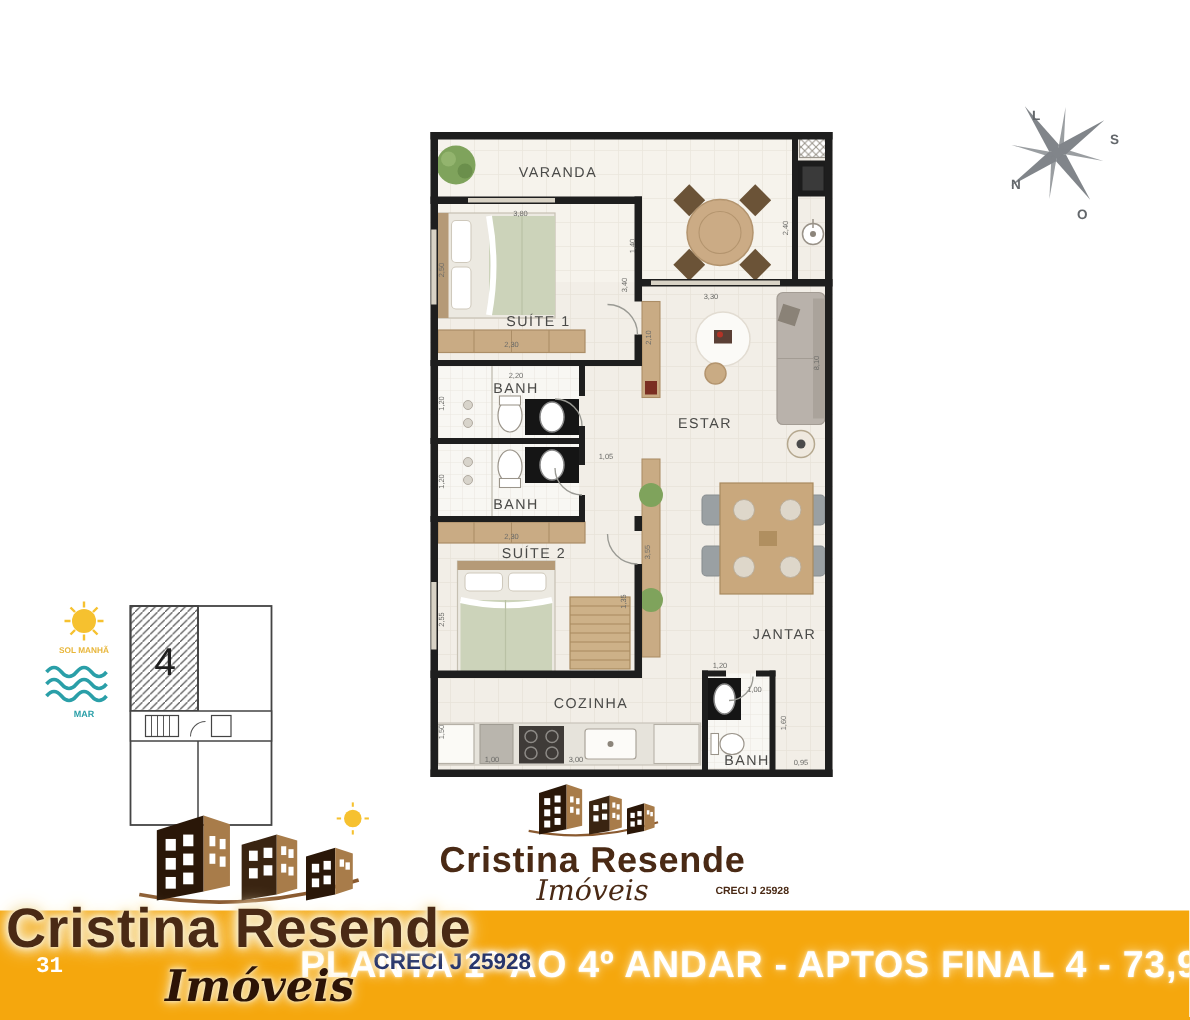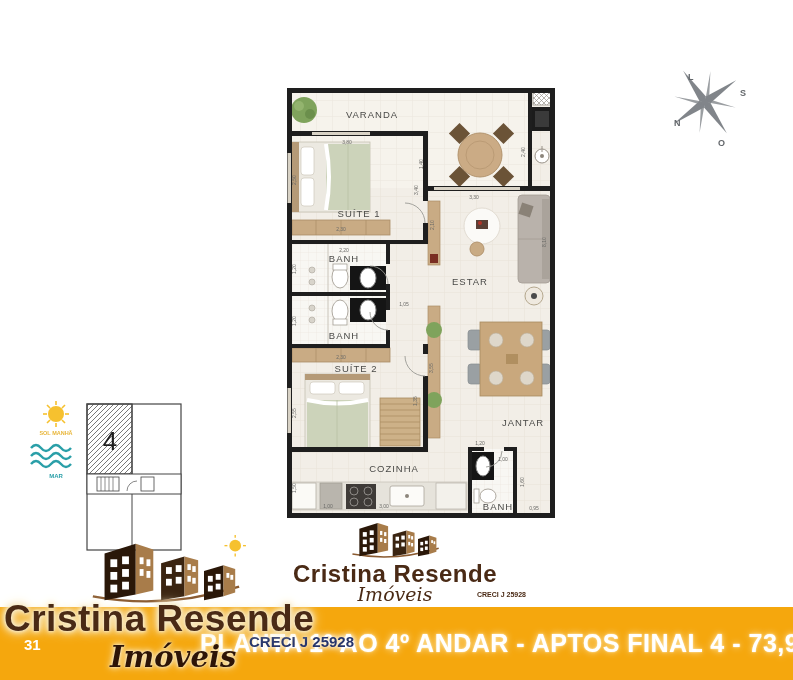--- a/index.html
+++ b/index.html
@@ -6,21 +6,21 @@
   body{width:793px;height:680px;position:relative;overflow:hidden;background:#ffffff;
        font-family:"Liberation Sans",sans-serif;}
   .abs{position:absolute;}
   
   #footer-bar{left:0;top:607px;width:793px;height:73px;z-index:1;}
   #footer-caption{left:200px;top:629px;width:560px;z-index:2;color:#ffffff;
       font-size:25px;font-weight:bold;letter-spacing:.5px;white-space:nowrap;
       text-shadow:0 0 7px rgba(255,236,190,.9),0 0 2px rgba(255,244,214,.9);}
   #creci-badge{left:249px;top:633px;z-index:3;color:#27356b;font-size:15px;font-weight:bold;
       text-shadow:0 0 4px #fff,0 0 6px #fff,0 0 8px #fff;white-space:nowrap;}
-  #page-number{left:24px;top:636px;z-index:3;color:#ffffff;font-size:15px;font-weight:bold;}
+  #page-number{left:24px;top:636px;z-index:3;color:#ffffff;font-size:15px;font-weight:bold;font-family:Liberation Mono, monospace;}
   
   #logo-center{left:262px;top:516px;width:266px;height:96px;text-align:center;z-index:2;}
   #logo-center .brand{font-size:24px;font-weight:bold;color:#4a2a15;letter-spacing:.5px;
       line-height:22px;margin-top:1px;}
   #logo-center .script{font-family:"DejaVu Serif",serif;font-style:italic;font-size:19px;
       color:#4a2a15;line-height:19px;}
   #logo-center .creci{position:absolute;right:2px;bottom:14px;font-size:7px;color:#4a2a15;font-weight:bold;}
   
   #logo-corner{left:-8px;top:532px;width:360px;height:148px;z-index:4;}
   #logo-corner .brand{position:absolute;left:12px;top:66px;font-size:37px;font-weight:bold;color:#4a2a15;

